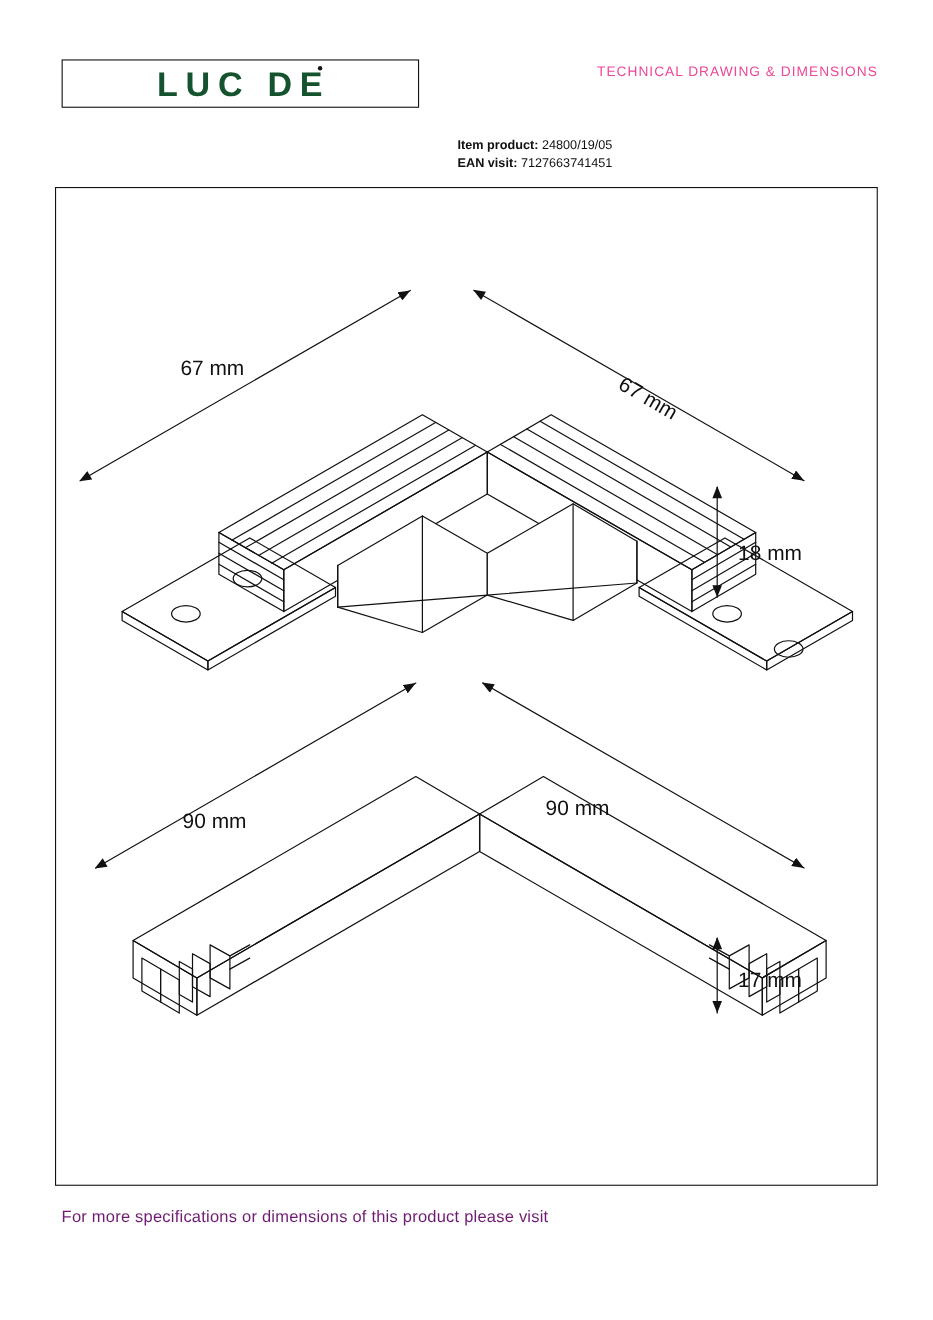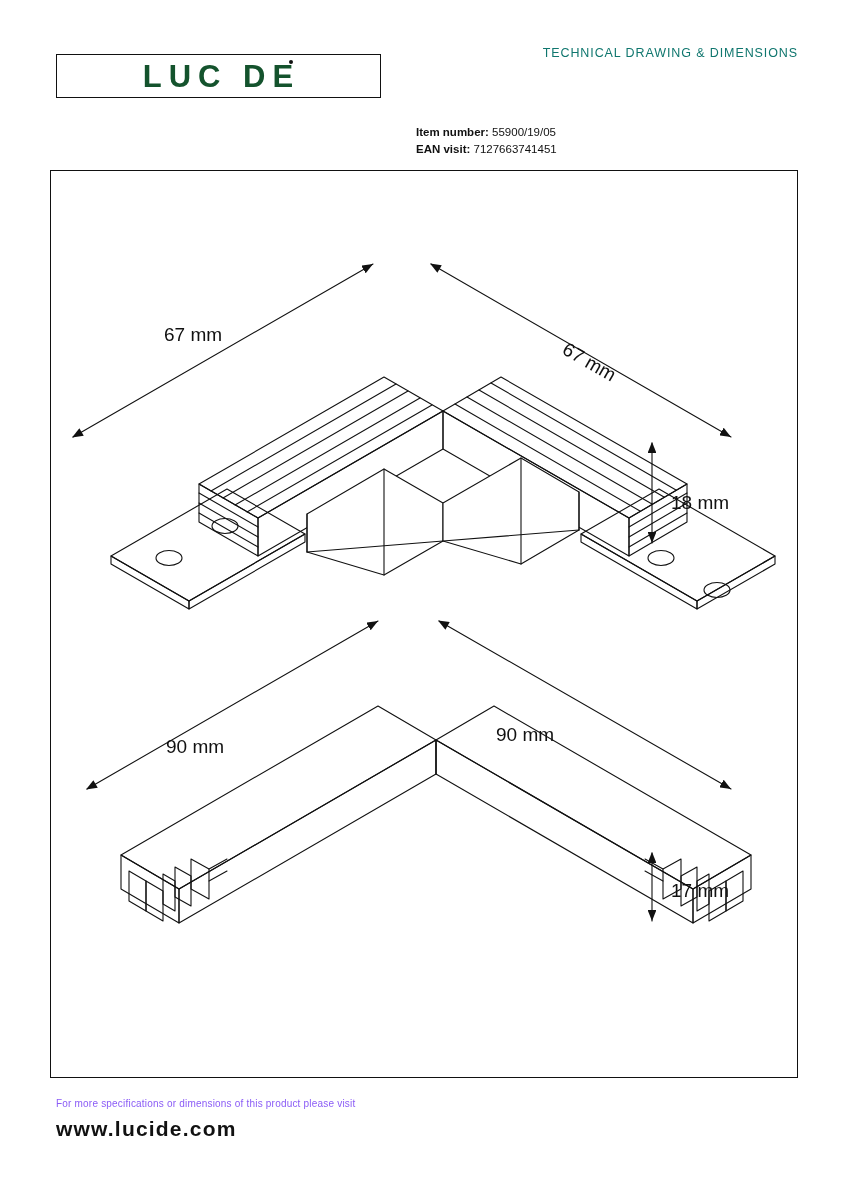--- a/index.html
+++ b/index.html
@@ -50,24 +50,24 @@
     width: 4px;
     height: 4px;
     background: #111;
     border-radius: 50%;
     left: 152px;
     top: -1px;
   }
   .header-caption {
     position: absolute;
     right: 0;
-    top: 0;
+    top: 12px;
     font-size: 12.5px;
     letter-spacing: 0.9px;
-    color: #0f766e;
+    color: #ec4899;
     white-space: nowrap;
   }
 
   
   .title-row {
     position: absolute;
     top: 122px;
     left: 56px;
     right: 50px;
     height: 44px;
@@ -105,22 +105,22 @@
   .frame svg { display: block; }
 
   
   .footer {
     position: absolute;
     left: 56px;
     top: 1098px;
     width: 740px;
   }
   .footer-line1 {
-    font-size: 10px;
-    color: #8b5cf6;
+    font-size: 15px;
+    color: #701a75;
     letter-spacing: 0.2px;
   }
   .footer-line2 {
     margin-top: 8px;
     font-size: 21px;
     font-weight: bold;
     letter-spacing: 1.2px;
     color: #111;
   }
 
@@ -140,22 +140,22 @@
       <span class="logo-dot"></span>
     </span>
   </div>
   <div class="header-caption">TECHNICAL DRAWING &amp; DIMENSIONS</div>
 </div>
 
 <div class="title-row">
   <div class="product-name">LINIAL</div>
   <div class="meta">
     <div>
-      <span class="lbl">Item number:</span>
-      <span>55900/19/05</span>
+      <span class="lbl">Item product:</span>
+      <span>24800/19/05</span>
     </div>
     <div>
       <span class="lbl">EAN visit:</span>
       <span>7127663741451</span>
     </div>
   </div>
 </div>
 
 <div class="frame">
   <svg width="746" height="906" viewBox="0 0 746 906" xmlns="http://www.w3.org/2000/svg">
@@ -268,14 +268,13 @@
     <text class="dim-label" x="620" y="338">18 mm</text>
 
     <text class="dim-label" x="115" y="582">90 mm</text>
     <text class="dim-label" x="445" y="570">90 mm</text>
     <text class="dim-label" x="620" y="726">17 mm</text>
   </svg>
 </div>
 
 <div class="footer">
   <div class="footer-line1">For more specifications or dimensions of this product please visit</div>
-  <div class="footer-line2">www.lucide.com</div>
 </div>
 
 </body></html>

